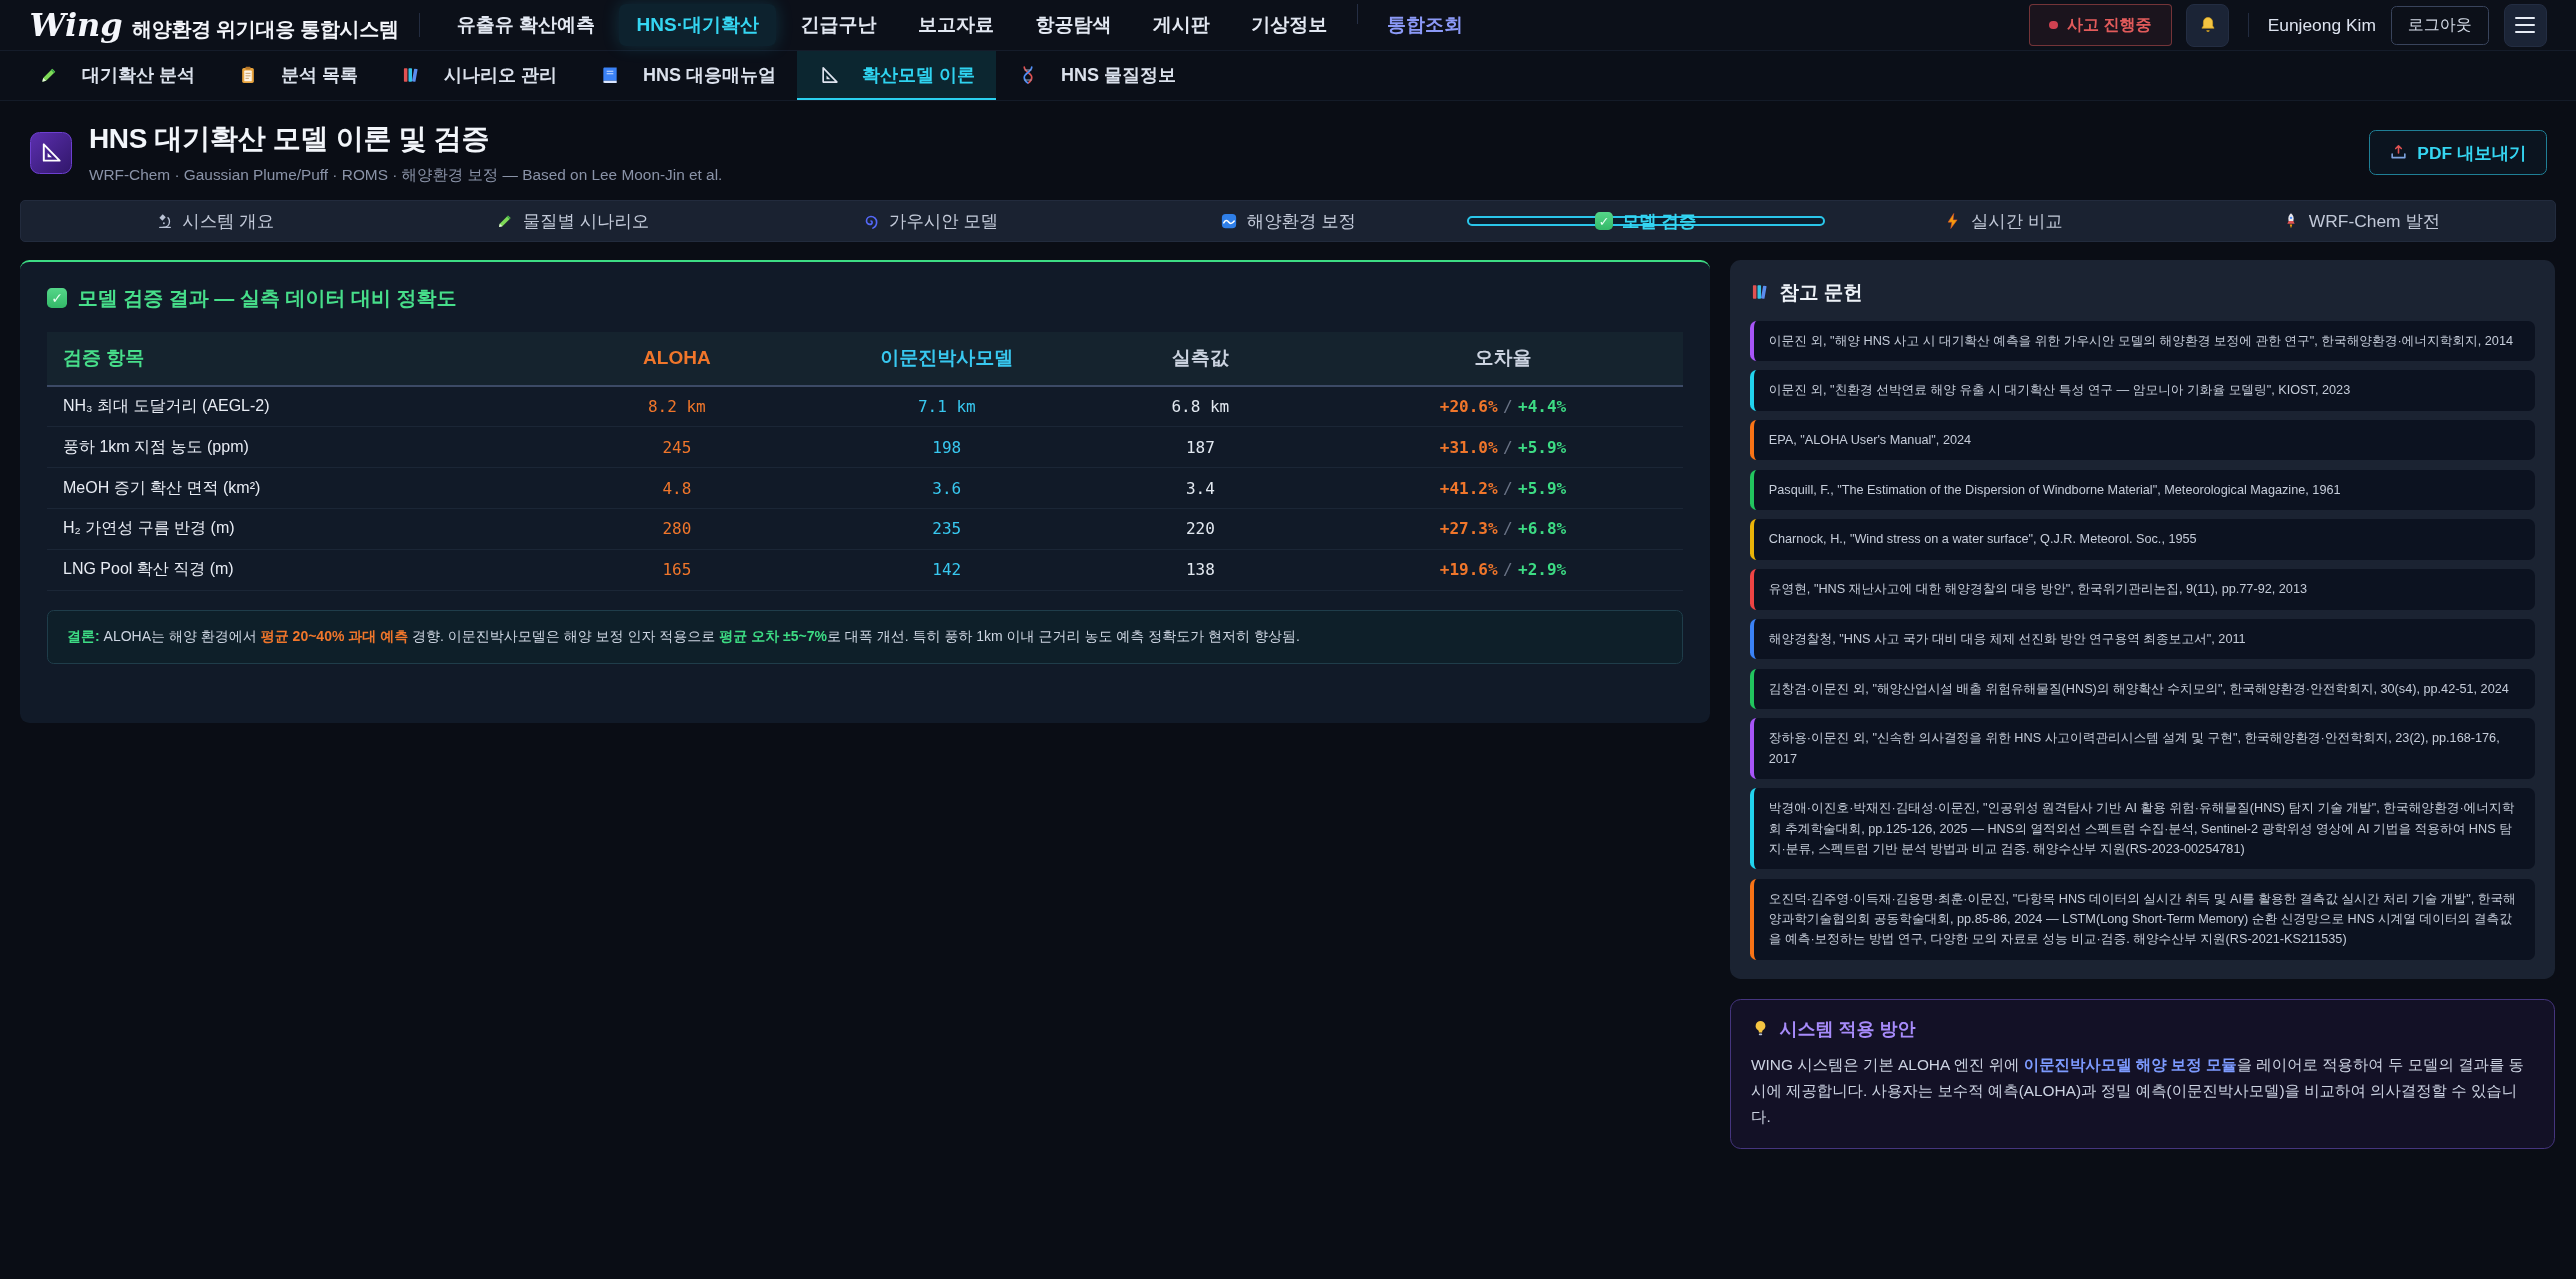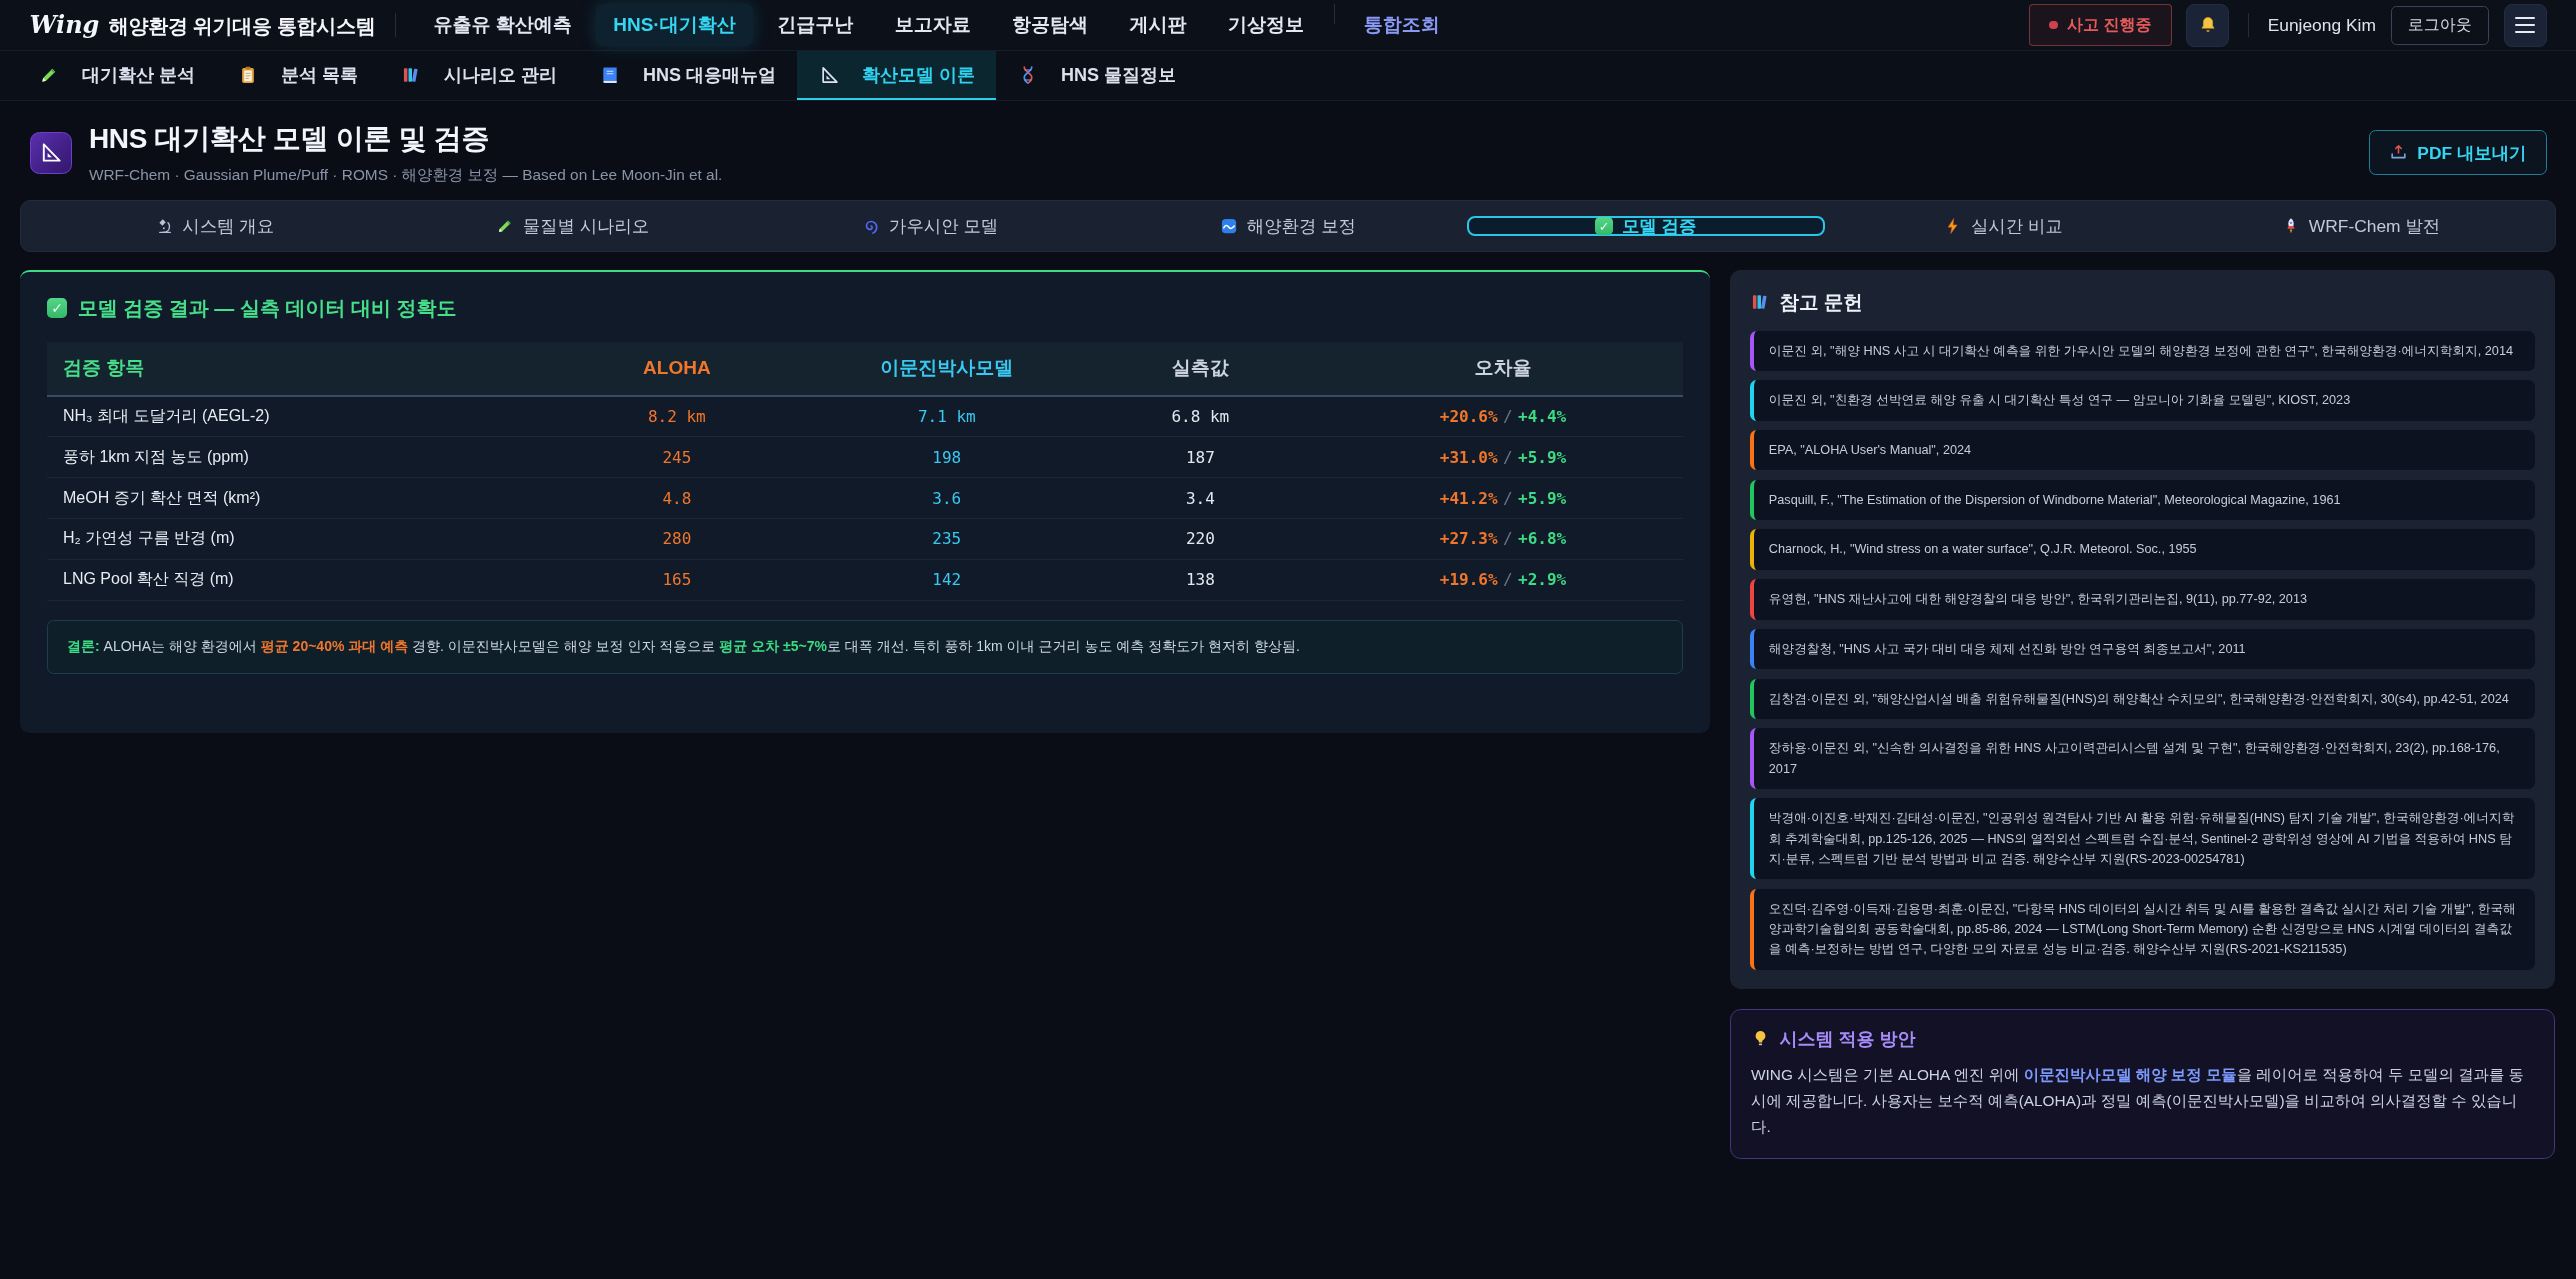--- a/index.html
+++ b/index.html
@@ -2,21 +2,21 @@
 <html style="font-size:10.7px"><head>
 <meta charset="utf-8">
 <style>
   * { margin:0; padding:0; box-sizing:border-box; }
   html,body { width:2576px; height:1279px; background:#0a0d15; font-family:"Liberation Sans","DejaVu Sans",sans-serif; color:#dde3ef; overflow:hidden; }
   .mono { font-family:"DejaVu Sans Mono",monospace; }
 
   
   .topnav { height:51px; background:#0c1019; border-bottom:0.7px solid #151c2a; display:flex; align-items:center; padding:0 29.5px; }
   .logo { display:flex; align-items:baseline; gap:9.4px; cursor:default; }
-  .logo-script { font-family:"DejaVu Serif",serif; font-style:italic; font-weight:bold; font-size:24px; color:#f4f6fb; }
+  .logo-script { font-family:"DejaVu Serif",serif; font-style:italic; font-weight:bold; font-size:32px; color:#f4f6fb; }
   .logo-title { font-size:20px; font-weight:bold; color:#f4f6fb; letter-spacing:-0.3px; }
   .v-div { width:0.7px; height:24px; background:#232c40; margin:0 20px; }
   .nav-items { display:flex; gap:6.7px; }
   .nav-item { font-size:19px; font-weight:bold; color:#e3e8f2; padding:8px 17.4px; border-radius:6.7px; cursor:pointer; white-space:nowrap; }
   .nav-item.active { color:#35d6f2; background:rgba(34,200,240,0.10); box-shadow:0 0 17.4px rgba(34,200,240,0.18); }
   .nav-item.accent { color:#8b99f6; }
   .nav-sep { width:0.7px; height:20px; background:#252e44; margin:0 5.4px; }
   .topnav-right { margin-left:auto; display:flex; align-items:center; gap:14.8px; }
   .incident-badge { display:flex; align-items:center; gap:9.4px; font-size:16px; font-weight:bold; color:#e25b5b; border:0.7px solid rgba(226,91,91,0.45); background:rgba(226,91,91,0.07); border-radius:4px; padding:9.4px 19px; }
   .dot { width:8.7px; height:8.7px; border-radius:50%; background:#cf4150; }
@@ -35,21 +35,21 @@
   
   .page-header { display:flex; align-items:center; padding:19px 29.5px 14.8px; }
   .header-icon { width:42px; height:42px; border-radius:9.4px; background:linear-gradient(135deg,#5b2fae,#31176b); border:0.7px solid #6d3fd0; display:flex; align-items:center; justify-content:center; margin-right:17.4px; }
   .header-icon svg { width:23px; height:23px; }
   .page-title { font-size:28px; font-weight:bold; color:#f2f5fa; letter-spacing:-0.3px; }
   .page-subtitle { font-size:15.4px; color:#8a93a8; margin-top:6.7px; }
   .export-btn { margin-left:auto; display:flex; align-items:center; gap:9.4px; font-size:17.4px; font-weight:bold; color:#35d6f2; border:1.3px solid #1f7f96; border-radius:6.7px; padding:9.4px 19px; background:rgba(20,120,150,0.08); cursor:pointer; }
   .export-btn svg { width:19px; height:19px; }
 
   
-  .tabbar { margin:0 20px; background:#1a2231; border:0.7px solid #222b3d; border-radius:10px; display:flex; padding:15px; height:52px; }
+  .tabbar { margin:0 20px; background:#1a2231; border:0.7px solid #222b3d; border-radius:5px; display:flex; padding:15px; height:42px; }
   .tab { flex:1; display:flex; align-items:center; justify-content:center; gap:8.7px; font-size:17.4px; color:#c2c9d8; cursor:pointer; border:2px solid transparent; border-radius:8px; white-space:nowrap; }
   .tab svg { width:18px; height:18px; }
   .tab.active { border-color:#2ac6ea; color:#35d6f2; background:#0b1d2c; font-weight:bold; }
 
   .checkbox { width:20px; height:20px; border-radius:4.7px; background:linear-gradient(180deg,#55d689,#33b968); display:inline-flex; align-items:center; justify-content:center; color:#eafff2; font-size:14px; font-weight:bold; flex:none; }
   .checkbox.small { width:18px; height:18px; font-size:12.7px; }
 
   
   .main { display:grid; grid-template-columns:1690px 825px; gap:20px; padding:17.4px 20px 0; align-items:start; }
 

